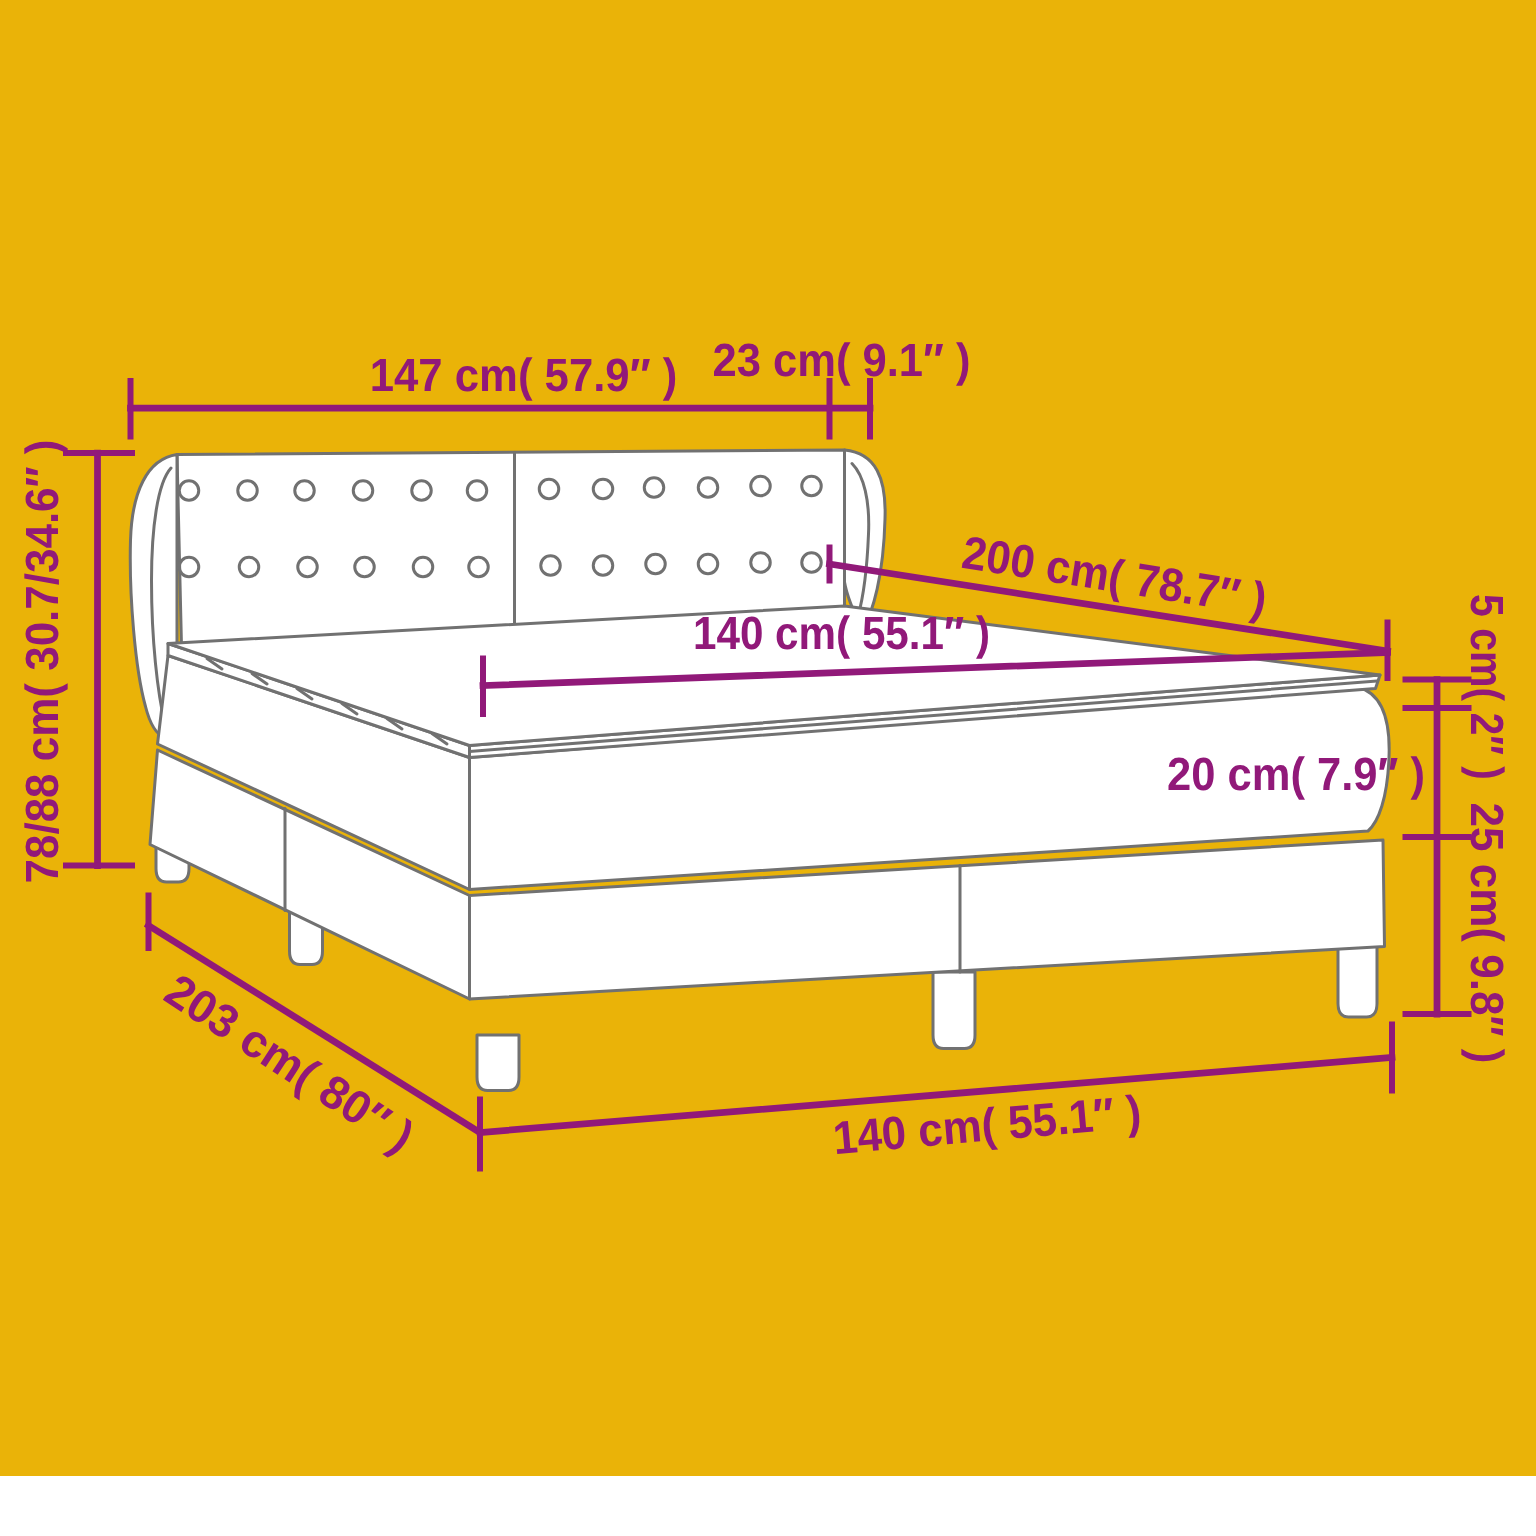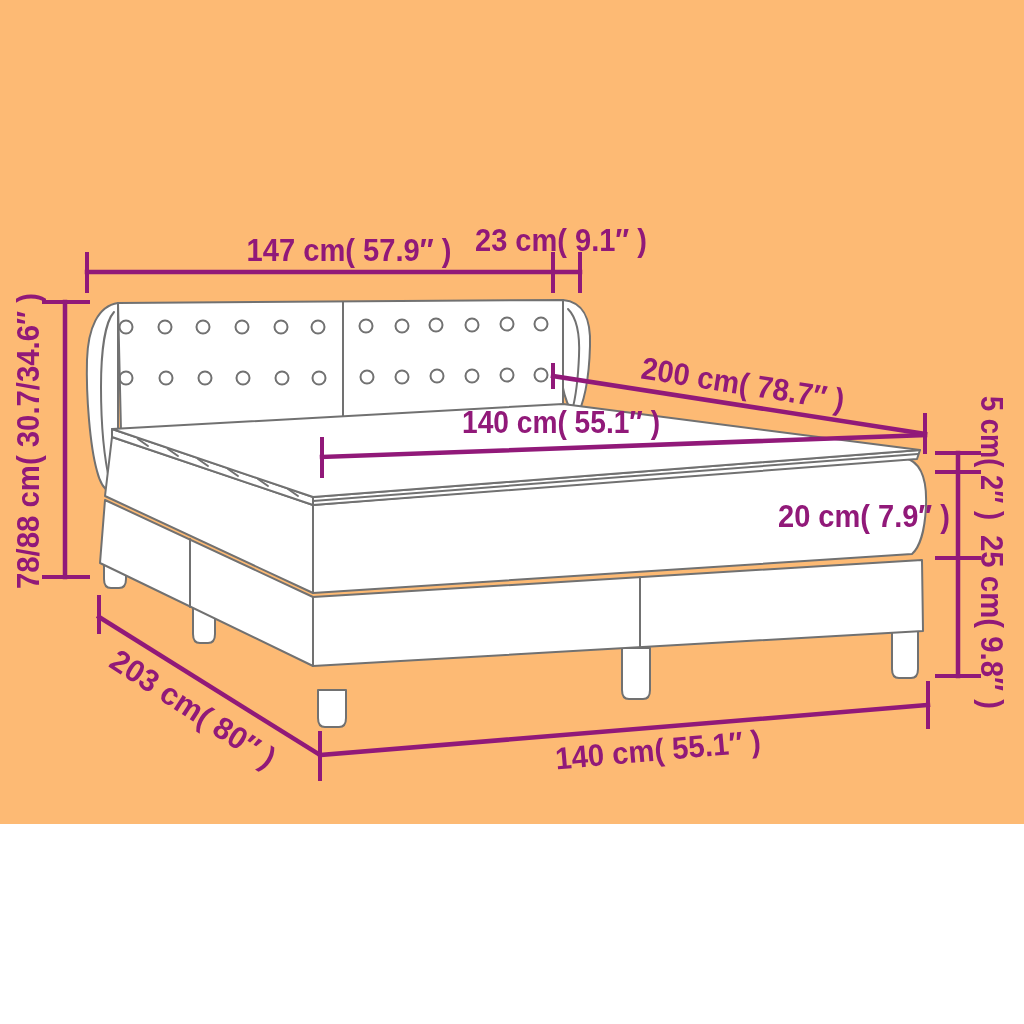--- a/index.html
+++ b/index.html
@@ -1,20 +1,20 @@
 <!DOCTYPE html>
 <html><head>
 <meta charset="utf-8">
 <style>
   html, body { margin: 0; padding: 0; background: #ffffff; }
   .stage {
     position: relative;
     width: 1024px;
-    height: 824px;
-    background: #fdba74;
+    height: 984px;
+    background: #eab308;
     overflow: hidden;
   }
   svg { display: block; }
   .art {
     fill: none;
     stroke: #717171;
     stroke-width: 2;
     stroke-linejoin: round;
     stroke-linecap: round;
   }

